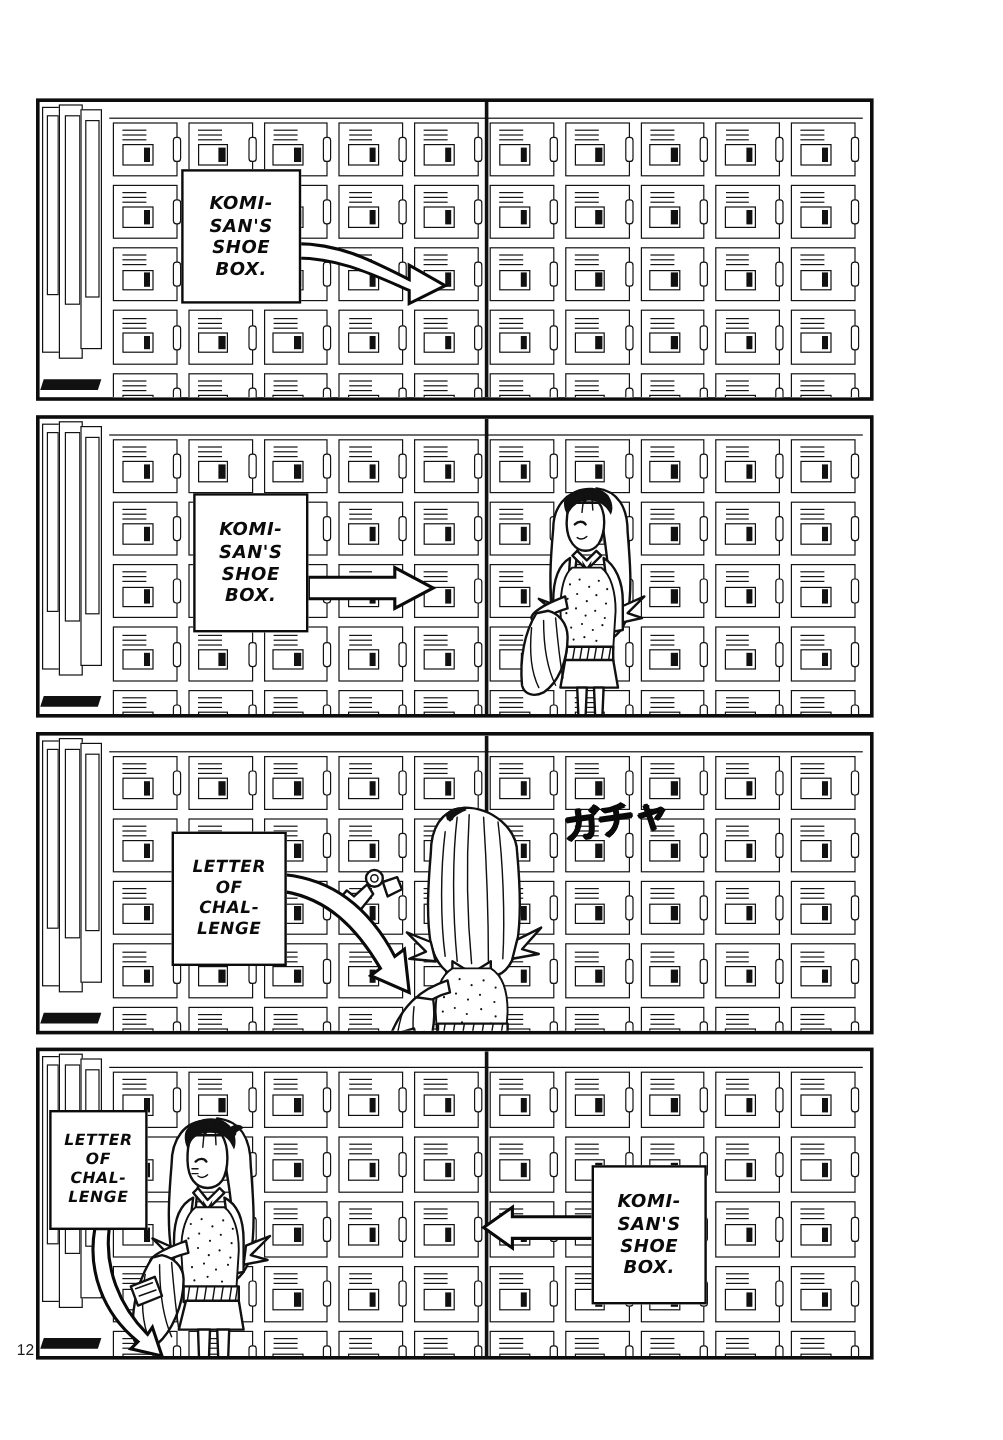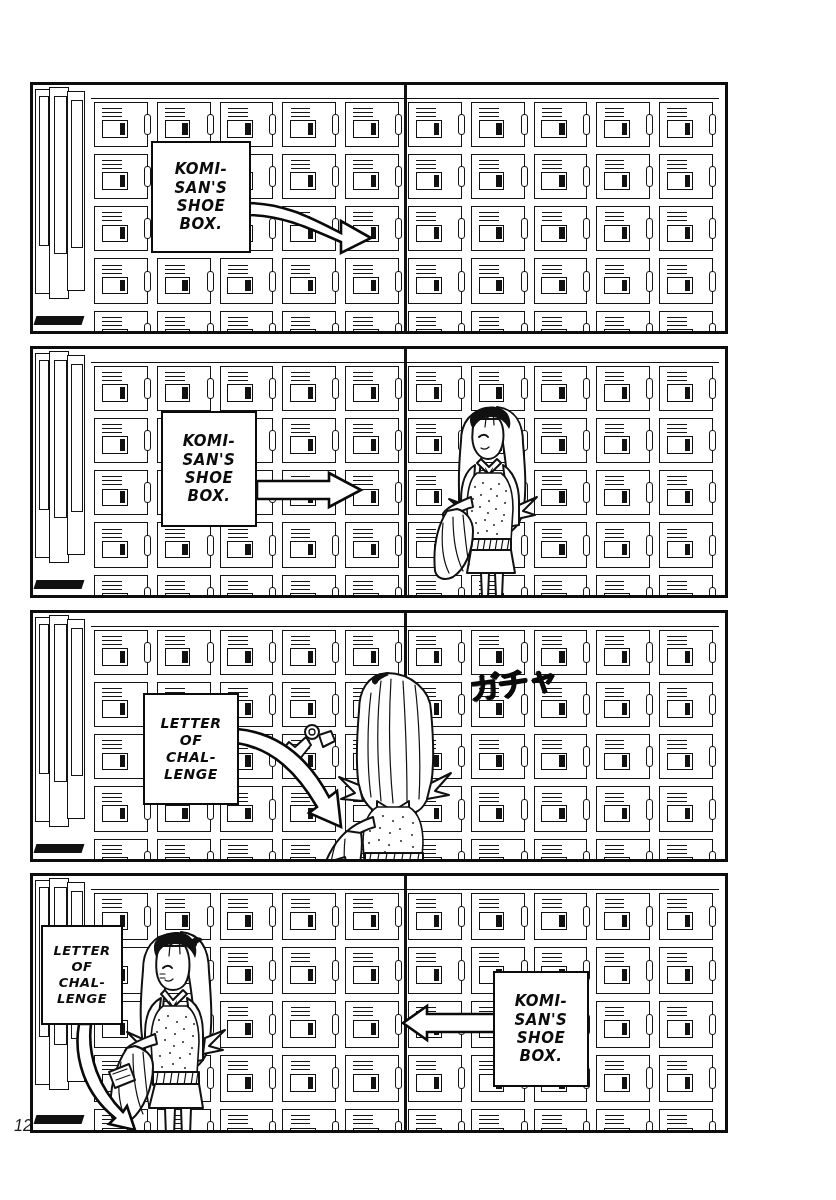--- a/index.html
+++ b/index.html
@@ -211,23 +211,22 @@
     text-shadow:
        1px 0 0 #0a0a0a, -1px 0 0 #0a0a0a,
        0 1px 0 #0a0a0a, 0 -1px 0 #0a0a0a;
   }
   .sfx span { display: block; }
 
   
   #page-number {
     position: absolute;
     font-family: "Liberation Sans", sans-serif;
-    font-size: 16px;
+    font-size: 13px;
     color: #1a1a1a;
-    font-style: italic;
   }
 
   
   .keydoodle { position: absolute; z-index: 33; }
 </style>
 </head>
 <body>
 
 <div id="page">
 

